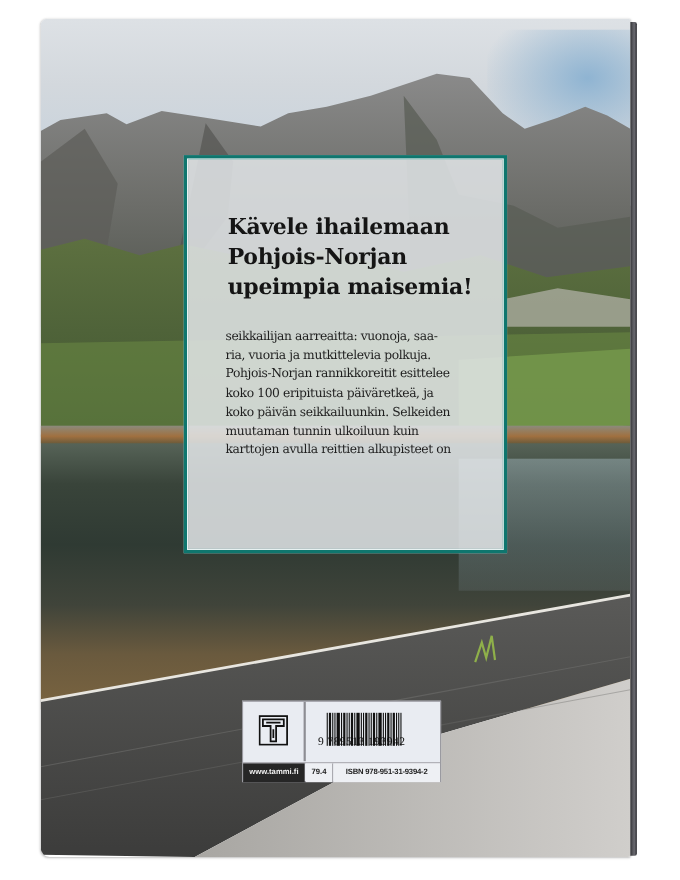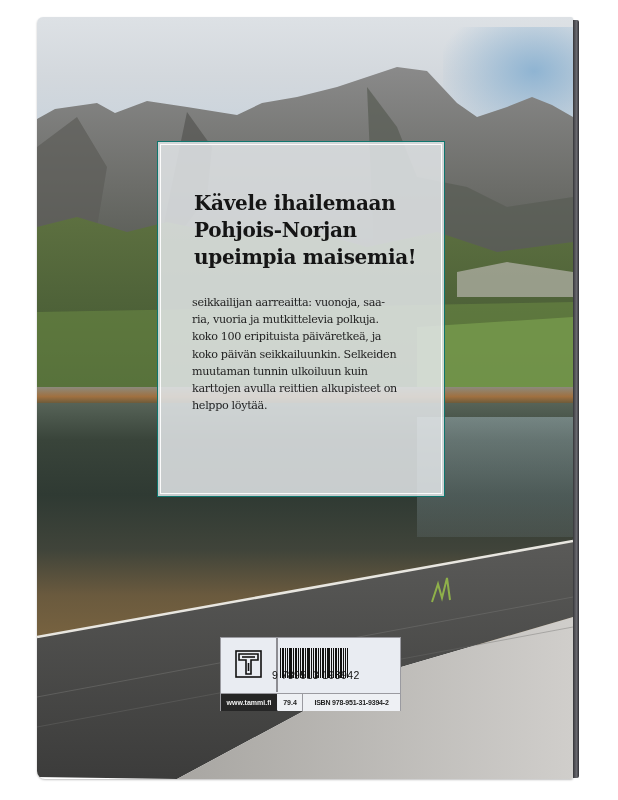--- a/index.html
+++ b/index.html
@@ -32,23 +32,23 @@
     .shore { position:absolute; left:0; top:370px; width:100%; height:16px;
       background:linear-gradient(to bottom,#8c8a7c,#a07040 60%,#6d5b3a); }
     .lake-sheen { position:absolute; left:380px; top:400px; width:156px; height:120px;
       background:linear-gradient(to bottom,rgba(150,170,175,0.55),rgba(110,125,130,0.25)); }
 
     
     .wall { position:absolute; left:0; top:0; width:100%; height:100%; }
 
     
     .panel {
-      position:absolute; left:120px; top:124px; width:286px; height:354px;
+      position:absolute; left:130px; top:124px; width:286px; height:354px;
       background:rgba(226,229,232,0.86);
-      border:1px solid #0f766e;
+      border:4px solid #0f766e;
       outline:1px solid rgba(255,255,255,0.9); outline-offset:-4px;
     }
     .panel-title {
       position:absolute; left:36px; top:48px; width:240px;
       font-family:"DejaVu Serif", serif; font-weight:bold; font-size:20px; line-height:27px;
       color:#151515; letter-spacing:-0.3px;
     }
     .panel-title span { display:block; }
     .panel-body {
       position:absolute; left:34px; top:152px; width:250px;
@@ -58,21 +58,21 @@
     .panel-body span { display:block; white-space:nowrap; }
 
     
     .barcode-block {
       position:absolute; left:183px; top:620px; width:179px; height:72px;
       background:#e9ecf2; border:1px solid #9a9aa0;
       font-family:"Liberation Sans", sans-serif;
     }
     .logo-cell { position:absolute; left:0; top:0; width:55px; height:54px; border-right:2px solid #8d8d93; }
     .logo-cell svg { position:absolute; left:14px; top:12px; }
-    .code-cell { position:absolute; left:41px; top:0; width:122px; height:36px; }
+    .code-cell { position:absolute; left:58px; top:0; width:122px; height:36px;font-family:Liberation Serif, serif; }
     .bars { position:absolute; left:18px; top:10px; width:80px; height:30px; display:flex; }
     .bars i { display:block; height:100%; background:#111; margin-right:1px; }
     .code-digits { position:absolute; left:10px; top:31px; font-size:10.5px; color:#111; letter-spacing:0.4px; background:transparent; }
     .footer-row { position:absolute; left:0; top:55px; width:179px; height:17px; border-top:1px solid #9a9aa0; font-size:7px; font-weight:bold; }
     .site { position:absolute; left:0; top:0; width:56px; height:17px; background:#262626; color:#f0f0f0; text-align:center; line-height:17px; }
     .price { position:absolute; left:57px; top:0; width:24px; height:17px; border-right:1px solid #9a9aa0; text-align:center; line-height:17px; color:#222; background:#eef0f4; }
     .isbn { position:absolute; left:82px; top:0; width:97px; height:17px; text-align:center; line-height:17px; color:#222; background:#eef0f4; letter-spacing:-0.2px; }
   </style>
 </head>
 <body>
@@ -132,25 +132,25 @@
 
   <div class="panel">
     <div class="panel-title">
       <span>Kävele ihailemaan</span>
       <span>Pohjois-Norjan</span>
       <span>upeimpia maisemia!</span>
     </div>
     <div class="panel-body">
       <span>seikkailijan aarreaitta: vuonoja, saa-</span>
       <span>ria, vuoria ja mutkittelevia polkuja.</span>
+      <span>Pohjois-Norjan rannikkoreitit esittelee</span>
       <span>koko 100 eripituista päiväretkeä, ja</span>
       <span>koko päivän seikkailuunkin. Selkeiden</span>
       <span>muutaman tunnin ulkoiluun kuin</span>
       <span>karttojen avulla reittien alkupisteet on</span>
-      <span>helppo löytää.</span>
     </div>
   </div>
 
   <div class="barcode-block">
     <div class="logo-cell">
       <svg width="27" height="28" viewBox="0 0 27 28">
         <g fill="none" stroke="#111" stroke-width="1.6">
           <rect x="1" y="1" width="25" height="26"></rect>
           <path d="M4,4 H23 V10 H16 V24 H11 V10 H4 Z"></path>
           <path d="M7,7 H20"></path>

